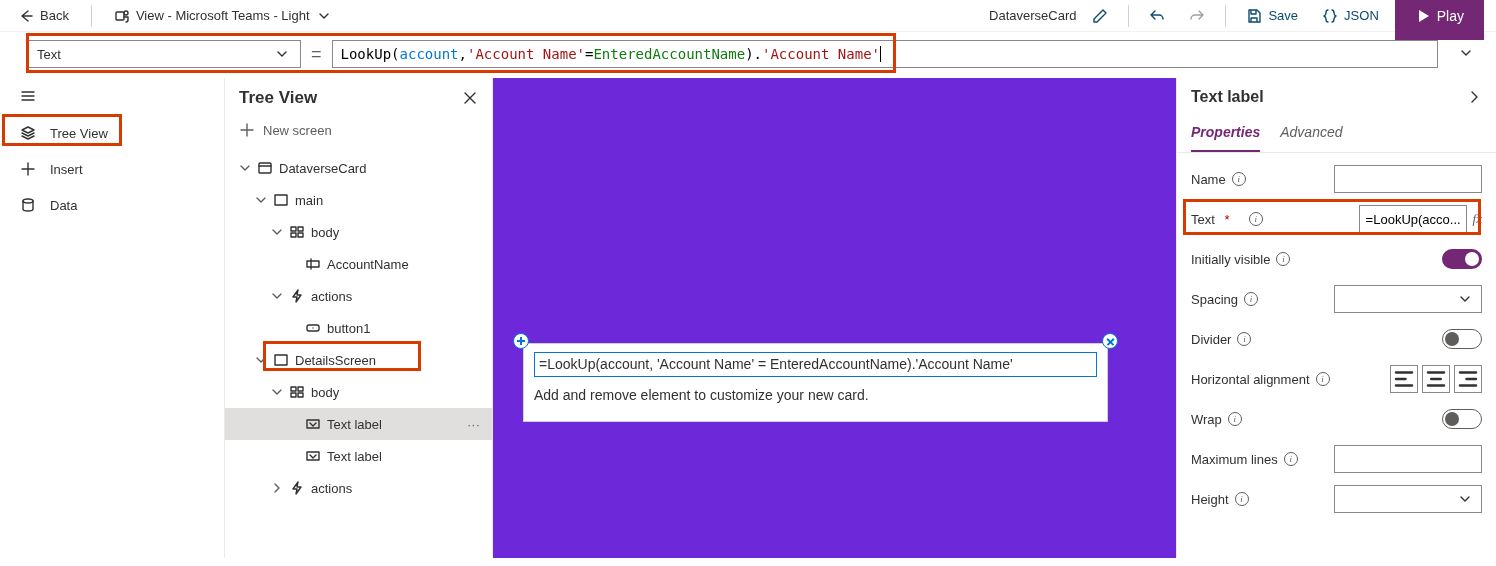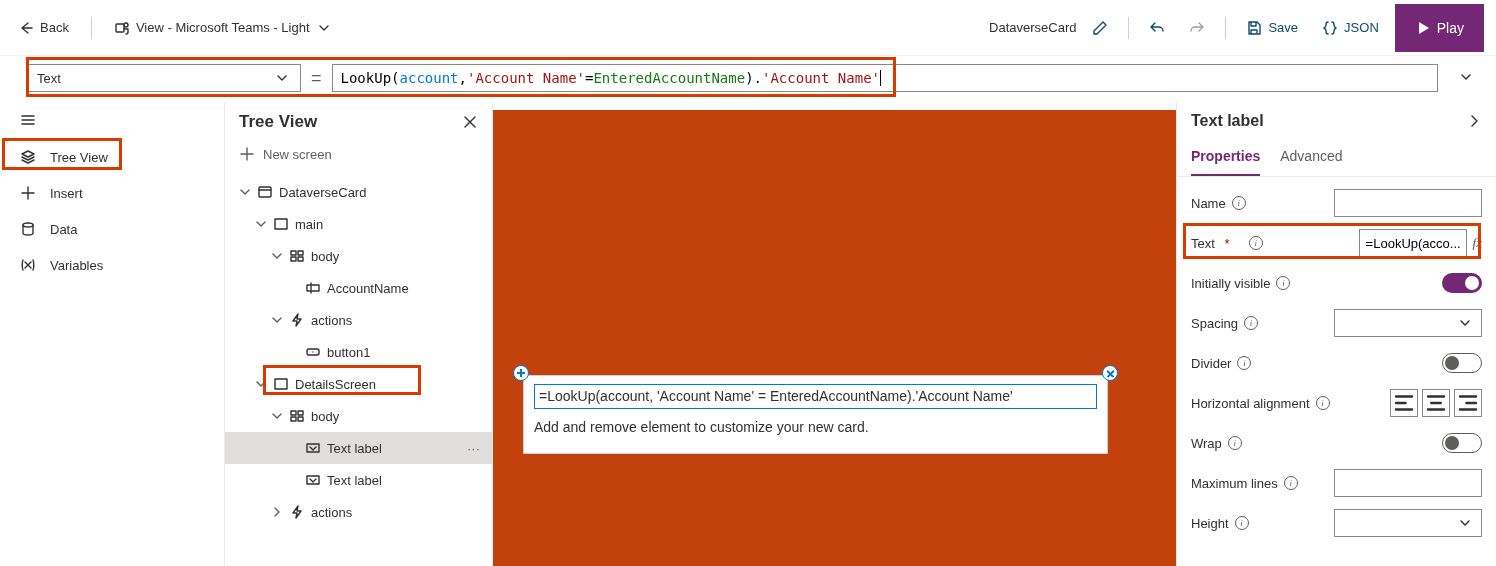--- a/index.html
+++ b/index.html
@@ -1,17 +1,17 @@
 <!DOCTYPE html>
 <html><head>
 <meta charset="utf-8">
 <style>
 * { box-sizing: border-box; margin: 0; padding: 0; }
 body { font-family: "Segoe UI", Arial, sans-serif; font-size: 13px; color: #323130; background: #fff; width: 1496px; height: 566px; overflow: hidden; }
-.topbar { height: 56px; display: flex; align-items: center; padding: 0 12px; border-bottom: 1px solid #f3f2f1; }
+.topbar { height: 32px; display: flex; align-items: center; padding: 0 12px; border-bottom: 1px solid #f3f2f1; }
 .topbar-left { display: flex; align-items: center; gap: 12px; }
 .topbar-right { margin-left: auto; display: flex; align-items: center; gap: 8px; }
 .back-btn { display: flex; align-items: center; gap: 6px; cursor: pointer; padding: 4px 6px; }
 .vsep { width: 1px; height: 22px; background: #d2d0ce; margin: 0 4px; }
 .view-label { display: flex; align-items: center; gap: 6px; padding: 4px 6px; cursor: pointer; }
 .icon { width: 16px; height: 16px; display: inline-flex; align-items: center; justify-content: center; flex-shrink: 0; }
 .icon svg { width: 16px; height: 16px; }
 .app-name { display: flex; align-items: center; gap: 6px; }
 .tool-btn { display: flex; align-items: center; gap: 6px; padding: 4px 8px; cursor: pointer; color: #0c4a6e; }
 .tool-btn.faded { color: #a19f9d; }
@@ -35,36 +35,36 @@
 .new-screen { display: flex; align-items: center; gap: 8px; padding: 10px 14px 14px 14px; color: #605e5c; cursor: pointer; }
 .tree-nodes { flex: 1; overflow: auto; }
 .tree-row { display: flex; align-items: center; height: 32px; cursor: pointer; position: relative; }
 .tree-row.selected { background: #e1dfdd; }
 .tree-row .chev { width: 20px; text-align: center; color: #605e5c; }
 .tree-row .ticon { width: 20px; display: flex; align-items: center; justify-content: center; }
 .tree-row .tlabel { padding-left: 4px; }
 .ind0 { padding-left: 10px; } .ind1 { padding-left: 26px; } .ind2 { padding-left: 42px; } .ind3x { padding-left: 78px; }
 .more-dots { margin-left: auto; margin-right: 12px; color: #605e5c; }
 .hl-details { position: absolute; left: 38px; top: -3px; width: 158px; height: 30px; border: 3px solid #d83b01; pointer-events: none; }
-.canvas { flex: 1; background: #c2410c; position: relative; margin-top: 8px; }
+.canvas { flex: 1; background: #6d28d9; position: relative; }
 .card-wrap { position: absolute; left: 30px; top: 265px; width: 585px; }
 .card-handles { position: relative; }
 .handle-tl { position: absolute; left: -10px; top: -10px; width: 16px; height: 16px; border: 1px solid #0078d4; border-radius: 50%; background: #fff; display: flex; align-items: center; justify-content: center; }
 .handle-tl::before, .handle-tl::after { content: ""; position: absolute; background: #0078d4; }
 .handle-tl::before { width: 2px; height: 8px; } .handle-tl::after { width: 8px; height: 2px; }
 .handle-tr { position: absolute; right: -10px; top: -10px; width: 16px; height: 16px; border: 1px solid #0078d4; border-radius: 50%; background: #fff; }
 .handle-tr::before, .handle-tr::after { content: ""; position: absolute; background: #0078d4; left: 3px; top: 7px; width: 9px; height: 1.5px; }
 .handle-tr::before { transform: rotate(45deg); } .handle-tr::after { transform: rotate(-45deg); }
 .card { background: #fff; border: 1px solid #d2d0ce; padding: 8px 10px 18px 10px; }
 .card-bound { border: 1px solid #0078d4; padding: 3px 4px 4px 4px; margin-bottom: 10px; font-size: 14px; }
 .card-add-text { color: #323130; font-size: 14px; }
 .props-panel { width: 320px; border-left: 1px solid #edebe9; display: flex; flex-direction: column; }
 .props-title-row { display: flex; align-items: center; justify-content: space-between; padding: 10px 14px; }
 .props-title { font-size: 16px; font-weight: 600; }
-.props-tabs { display: flex; gap: 20px; padding: 0 14px; border-bottom: 1px solid #edebe9; }
+.props-tabs { display: flex; gap: 20px; padding: 0 14px; border-bottom: 1px solid #edebe9; font-style: italic; }
 .ptab { padding: 8px 0 10px 0; cursor: pointer; color: #605e5c; font-size: 14px; }
 .ptab.active { color: #742774; font-weight: 600; border-bottom: 2px solid #742774; }
 .prop-rows { padding: 6px 14px; position: relative; }
 .prop-row { display: flex; align-items: center; height: 40px; justify-content: space-between; gap: 20px; }
 .prop-label { display: flex; align-items: center; gap: 6px; color: #323130; font-size: 13px; }
 .info-icon { width: 14px; height: 14px; border: 1px solid #605e5c; border-radius: 50%; display: inline-flex; align-items: center; justify-content: center; font-size: 9px; color: #605e5c; font-style: italic; font-family: serif; }
 .prop-input { width: 148px; height: 28px; border: 1px solid #8a8886; padding: 0 6px; font-size: 13px; background: #fff; text-align: center; }
 .prop-fx { font-style: italic; color: #605e5c; font-family: serif;}
 .toggle { width: 40px; height: 20px; border-radius: 10px; position: relative; cursor: pointer; }
 .toggle.on { background: #742774; }
@@ -223,28 +223,20 @@
     </div>
     <div class="leftbar-item">
       <span class="icon">
           <svg viewBox="0 0 16 16">
             <ellipse cx="8" cy="4" rx="5" ry="2"></ellipse>
             <path d="M3 4v8c0 1.1 2.2 2 5 2s5-.9 5-2V4"></path>
           </svg>
         </span>
       <span>Data</span>
     </div>
-    <div class="leftbar-item">
-      <span class="icon">
-          <svg viewBox="0 0 16 16">
-            <path d="M3 3c-1 2-1 8 0 10M13 3c1 2 1 8 0 10M5 5l6 6M11 5l-6 6"></path>
-          </svg>
-        </span>
-      <span>Variables</span>
-    </div>
     <div class="hl-treeview"></div>
   </div>
 
   <div class="tree-panel">
     <div class="tree-header">
       <span>Tree View</span>
       <span class="icon" style="cursor:pointer">
           <svg viewBox="0 0 16 16">
             <path d="M3 3l10 10M13 3L3 13"></path>
           </svg>

